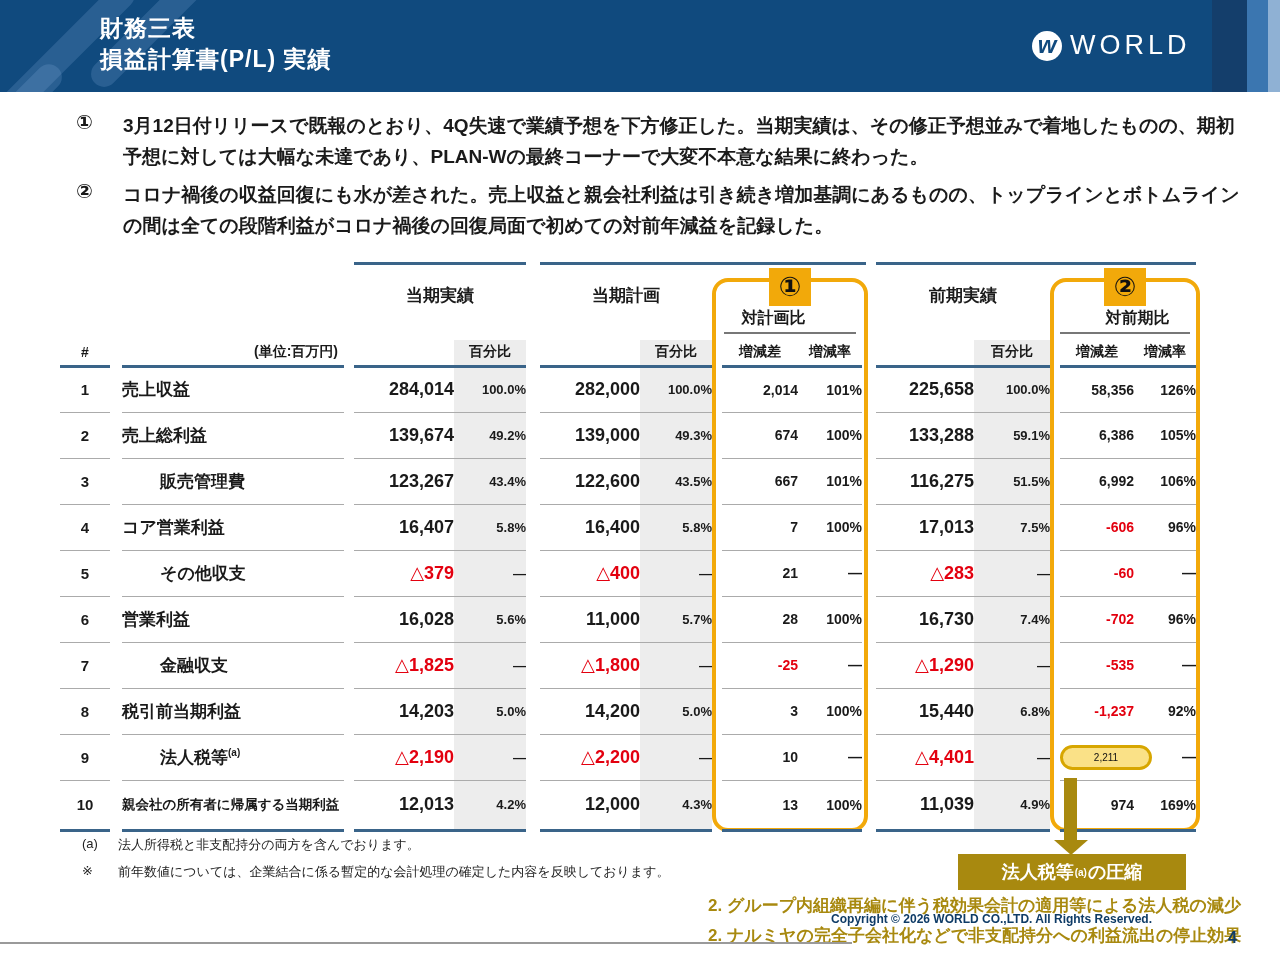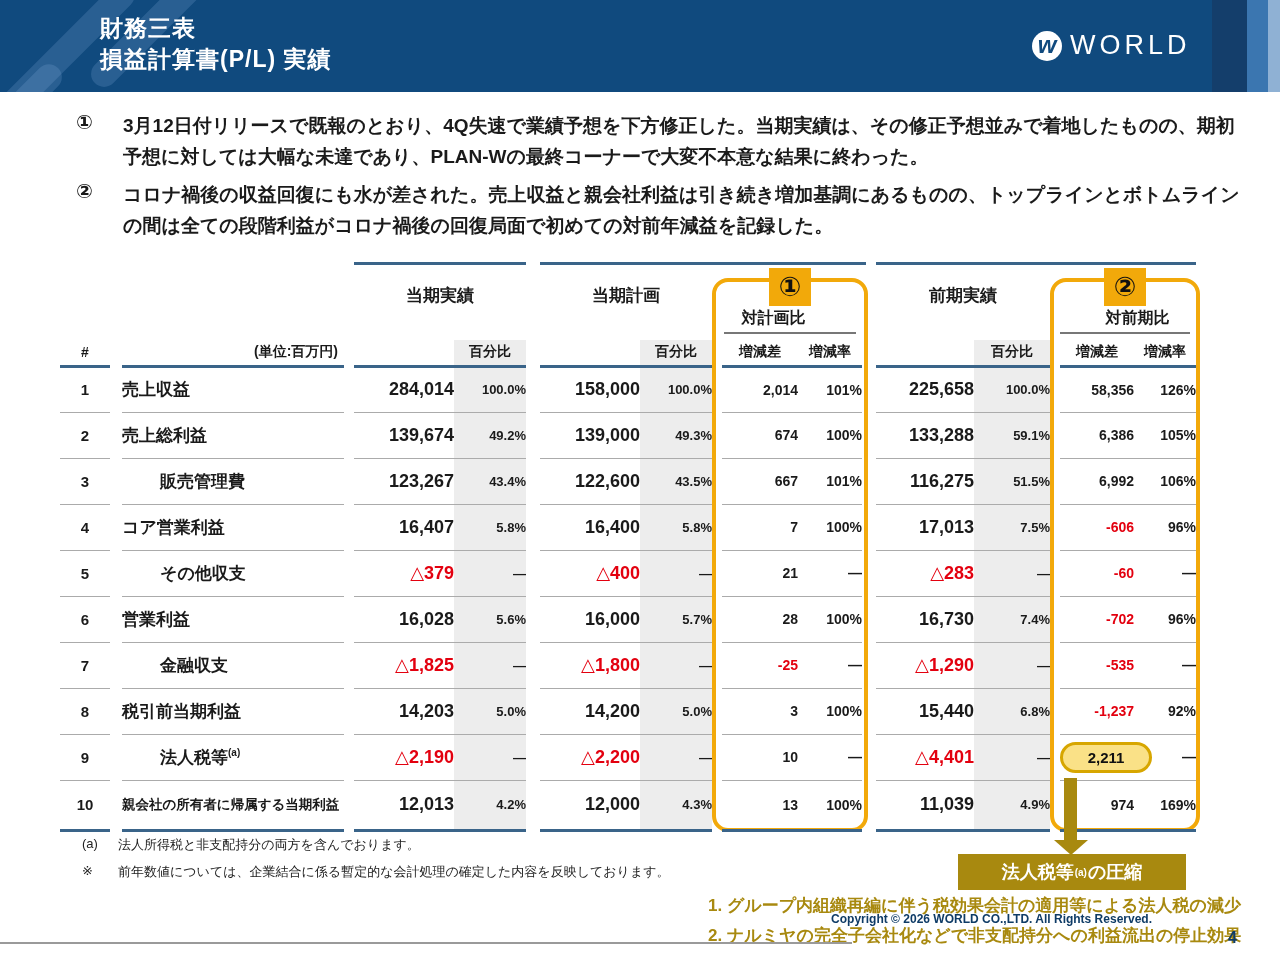--- a/index.html
+++ b/index.html
@@ -58,21 +58,21 @@
   td.c-label sup{font-size:10px;}
   td.c-val{text-align:right;font-size:18px;font-weight:bold;padding-right:10px;}
   td.c-pct{text-align:right;font-size:13px;font-weight:bold;padding-right:8px;background:#EDEDED;}
   td.c-diff{text-align:right;font-size:14px;font-weight:bold;padding-right:12px;}
   td.c-rate{text-align:right;font-size:14px;font-weight:bold;padding-right:6px;}
   th.subtxt,td.subtxt{font-size:14px;font-weight:bold;}
   tr.subhead td.c-label{text-align:right;font-size:14px;padding-right:6px;}
   tr.subhead td.c-pct,tr.subhead td.c-diff,tr.subhead td.c-rate{text-align:center;font-size:14px;padding-right:0;}
   .neg{color:#E3000F;}
   .pill{display:inline-block;background:#FAE187;border:3px solid #D7A600;border-radius:16px;
-        padding:4px 0;min-width:92px;text-align:center;font-size:15px;font-weight:bold;color:#111;
+        padding:4px 0;min-width:92px;text-align:center;font-size:10px;font-weight:normal;color:#111;
         position:relative;z-index:2;margin-right:-6px;}
 
   
   .fnotes{position:absolute;left:82px;top:836px;font-size:13px;color:#222;}
   .fnote{display:flex;margin-bottom:9px;}
   .fnote .fm{width:36px;flex:none;}
   
   .arrowbar{position:absolute;left:1064px;top:778px;width:13px;height:64px;background:#A8890F;}
   .arrowhead{position:absolute;left:1054px;top:840px;width:0;height:0;
              border-left:17px solid transparent;border-right:17px solid transparent;border-top:15px solid #A8890F;}
@@ -180,21 +180,21 @@
           <td class="c-rate real">増減率</td>
         </tr>
       <tr class="data">
             <td class="c-no real">1</td>
             <td class="sp"></td>
             <td class="c-label real">売上収益</td>
             <td class="sp"></td>
             <td class="c-val real"><span>284,014</span></td>
             <td class="c-pct real"><span>100.0%</span></td>
             <td class="sp"></td>
-            <td class="c-val real"><span>158,000</span></td>
+            <td class="c-val real"><span>282,000</span></td>
             <td class="c-pct real"><span>100.0%</span></td>
             <td class="sp"></td>
             <td class="c-diff real"><span>2,014</span></td>
             <td class="c-rate real"><span>101%</span></td>
             <td class="sp"></td>
             <td class="c-val real"><span>225,658</span></td>
             <td class="c-pct real"><span>100.0%</span></td>
             <td class="sp"></td>
             <td class="c-diff real"><span>58,356</span></td>
             <td class="c-rate real"><span>126%</span></td>
@@ -280,21 +280,21 @@
             <td class="c-rate real"><span>—</span></td>
           </tr>
           <tr class="data">
             <td class="c-no real">6</td>
             <td class="sp"></td>
             <td class="c-label real">営業利益</td>
             <td class="sp"></td>
             <td class="c-val real"><span>16,028</span></td>
             <td class="c-pct real"><span>5.6%</span></td>
             <td class="sp"></td>
-            <td class="c-val real"><span>16,000</span></td>
+            <td class="c-val real"><span>11,000</span></td>
             <td class="c-pct real"><span>5.7%</span></td>
             <td class="sp"></td>
             <td class="c-diff real"><span>28</span></td>
             <td class="c-rate real"><span>100%</span></td>
             <td class="sp"></td>
             <td class="c-val real"><span>16,730</span></td>
             <td class="c-pct real"><span>7.4%</span></td>
             <td class="sp"></td>
             <td class="c-diff real"><span class="neg">-702</span></td>
             <td class="c-rate real"><span>96%</span></td>
@@ -395,21 +395,21 @@
   </div>
 
   <div class="arrowbar"></div>
   <div class="arrowhead"></div>
   <div class="gbox">
     <span>法人税等</span>
       <sup>(a)</sup>
       <span>の圧縮</span>
   </div>
   <div class="glist">
-    <div>1.  グループ内組織再編に伴う税効果会計の適用等による法人税の減少</div>
+    <div>2.  グループ内組織再編に伴う税効果会計の適用等による法人税の減少</div>
     <div>2.  ナルミヤの完全子会社化などで非支配持分への利益流出の停止効果</div>
   </div>
 
   <div class="footline"></div>
   <div class="copyright">Copyright © 2026 WORLD CO.,LTD. All Rights Reserved.</div>
   <div class="pagenum">4</div>
 
 </div>
 
 </body></html>

